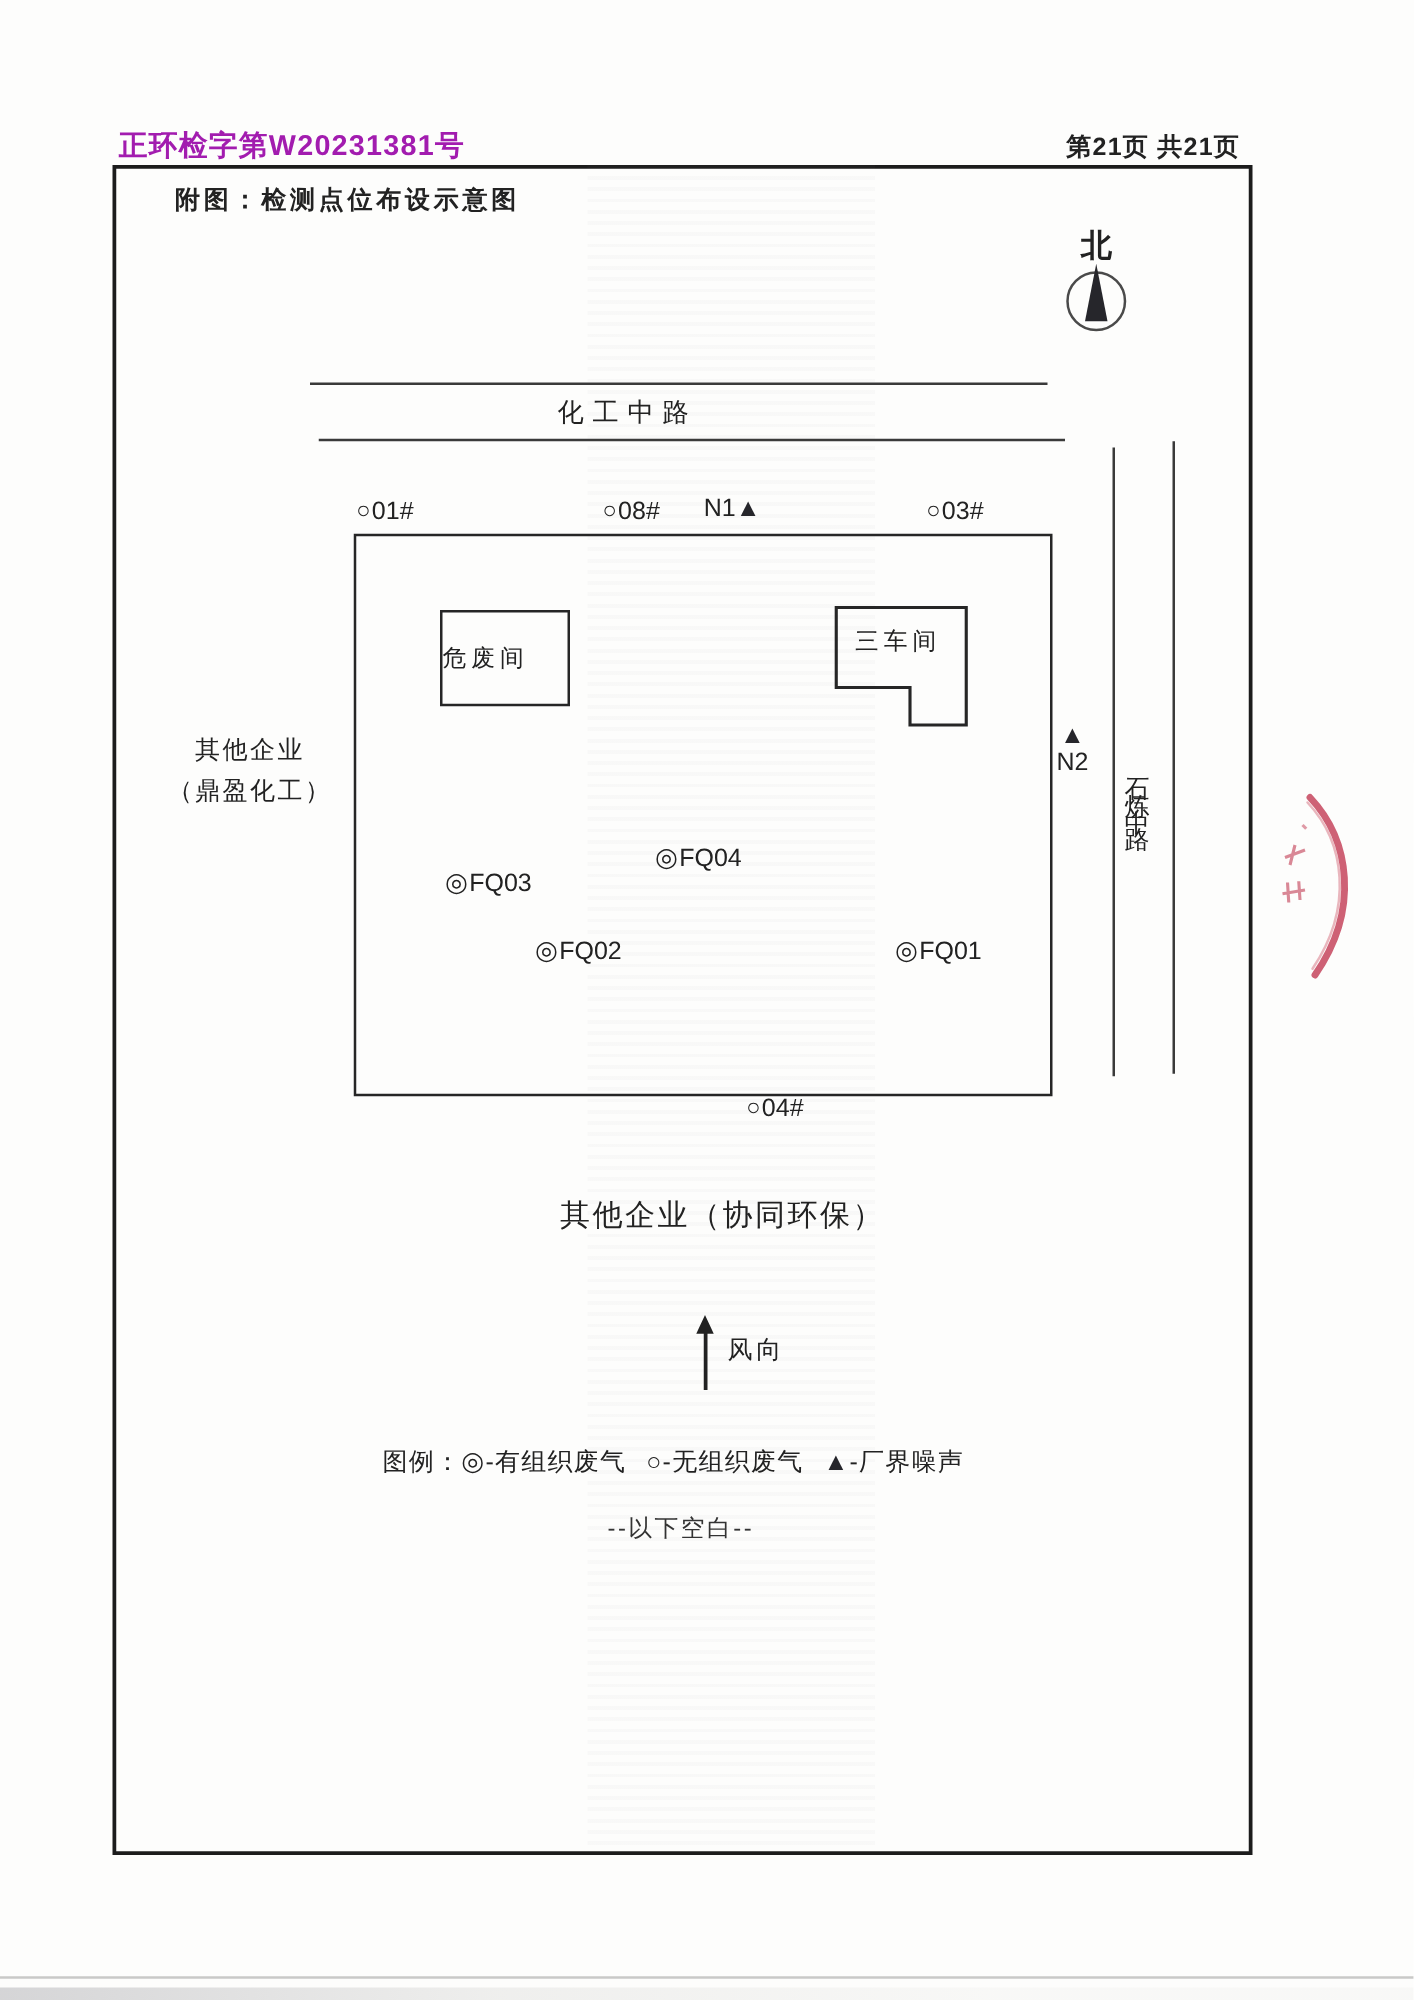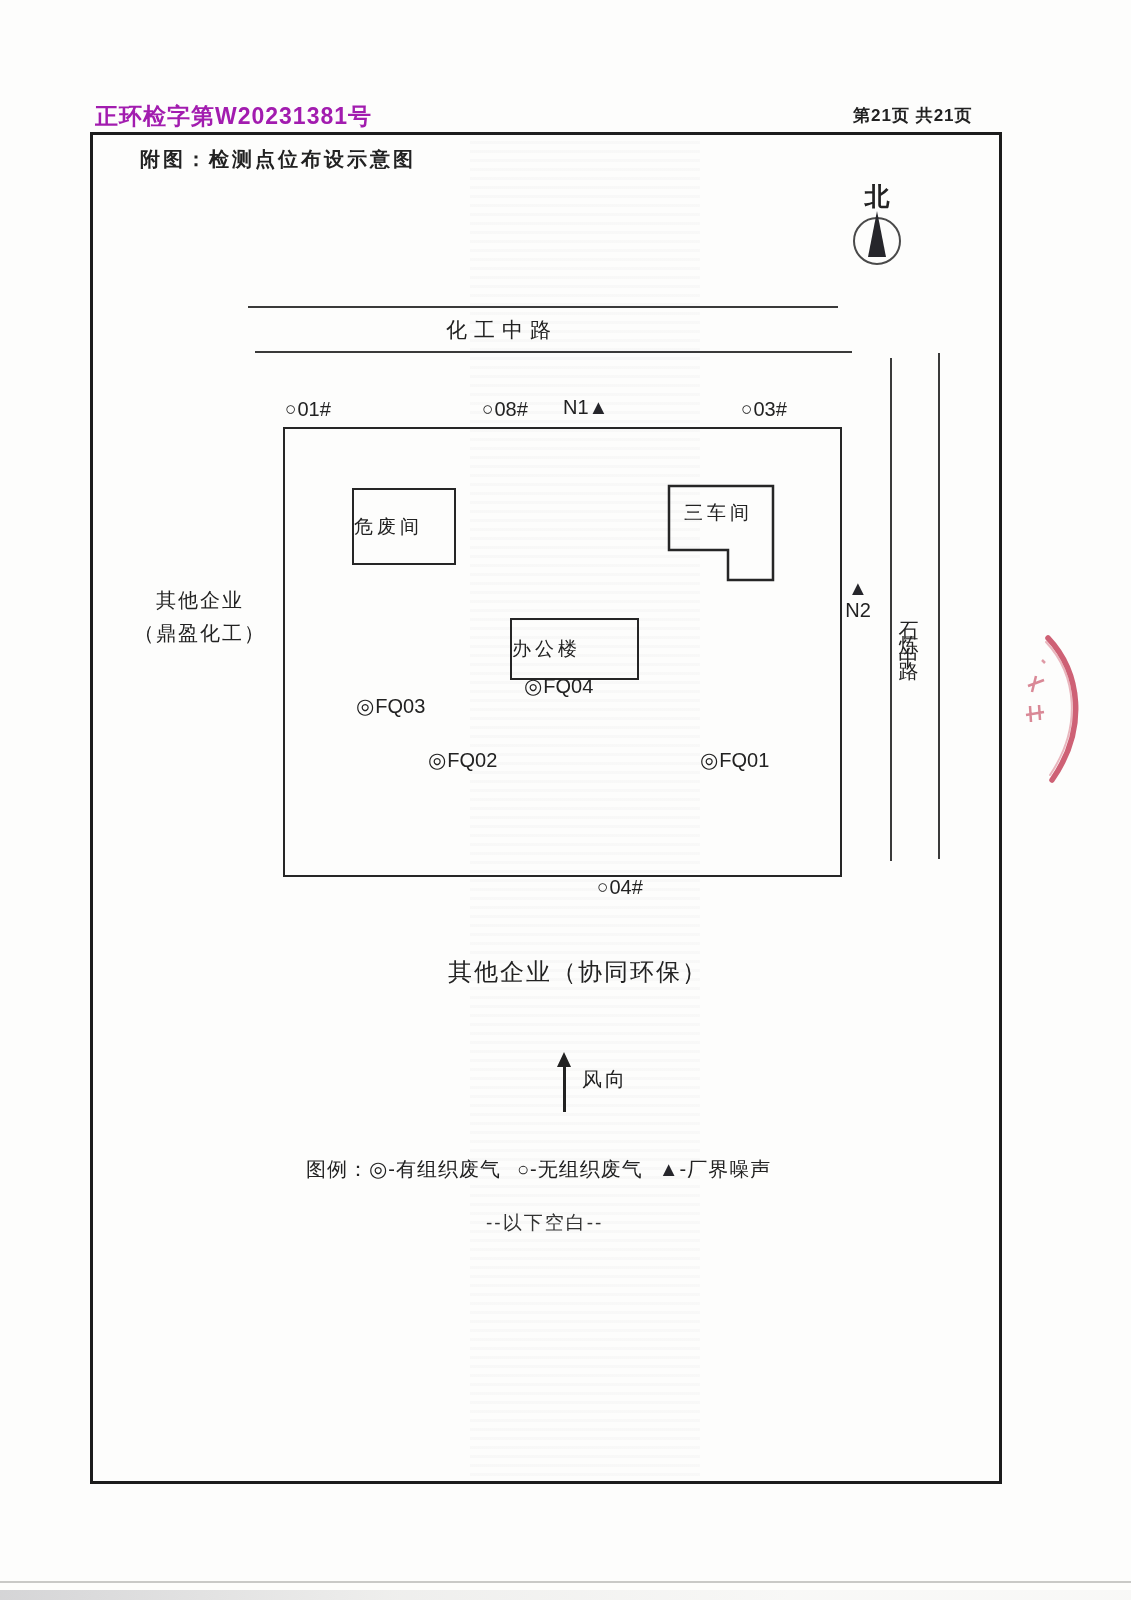--- a/index.html
+++ b/index.html
@@ -5,21 +5,21 @@
   html,body{margin:0;padding:0;background:#ffffff;}
   .sheet{
     position:relative;width:1131px;height:1600px;overflow:hidden;
     background:#fdfdfc;
     font-family:"Liberation Sans","DejaVu Sans",sans-serif;
     color:#1f1f1f;
   }
   .abs{position:absolute;}
   
   .doc-number{left:95px;top:101px;font-size:23px;font-weight:700;letter-spacing:1px;color:#a21caf;}
-  .page-indicator{left:853px;top:104px;font-size:17px;font-weight:600;letter-spacing:1px;color:#222;}
+  .page-indicator{left:853px;top:104px;font-size:20px;font-weight:600;letter-spacing:1px;color:#222;}
   
   .page-frame{left:90px;top:132px;width:906px;height:1346px;border:3px solid #1c1c1c;}
   .diagram-title{left:140px;top:146px;font-size:20px;font-weight:600;letter-spacing:3px;color:#222;}
   
   .compass{left:845px;top:180px;width:64px;text-align:center;}
   .compass-north{font-size:25px;font-weight:700;color:#222;letter-spacing:0;}
   .compass-circle{position:relative;margin:4px auto 0;width:44px;height:44px;border:2px solid #4a4a4a;border-radius:50%;}
   .compass-needle{position:absolute;left:50%;top:-8px;transform:translateX(-50%);
     width:0;height:0;border-left:9px solid transparent;border-right:9px solid transparent;border-bottom:46px solid #26262b;}
   
@@ -113,34 +113,31 @@
 
   <div class="abs building b-hazwaste">
     <span>危废间</span>
   </div>
 
   <svg class="abs b-workshop3" viewBox="0 0 114 104" width="114" height="104">
     <polygon points="5,5 109,5 109,99 64,99 64,69 5,69" fill="none" stroke="#262626" stroke-width="2.5"></polygon>
   </svg>
   <div class="abs b-workshop3-label">三车间</div>
 
-  <div class="abs building b-office">
-    <span>办公楼</span>
-  </div>
 
   <div class="abs pt" style="left:524px;top:674px;">
     <span class="dsym">◎</span><span>FQ04</span>
   </div>
   <div class="abs pt" style="left:356px;top:694px;">
     <span class="dsym">◎</span><span>FQ03</span>
   </div>
   <div class="abs pt" style="left:428px;top:748px;">
     <span class="dsym">◎</span><span>FQ02</span>
   </div>
-  <div class="abs pt" style="left:700px;top:748px;">
+  <div class="abs pt" style="left:716px;top:748px;">
     <span class="dsym">◎</span><span>FQ01</span>
   </div>
 
   <div class="abs pt noise-n2">
     <span class="tri">▲</span>
     <span class="lbl">N2</span>
   </div>
 
   <div class="abs neighbor-left">
     <div>其他企业</div>

